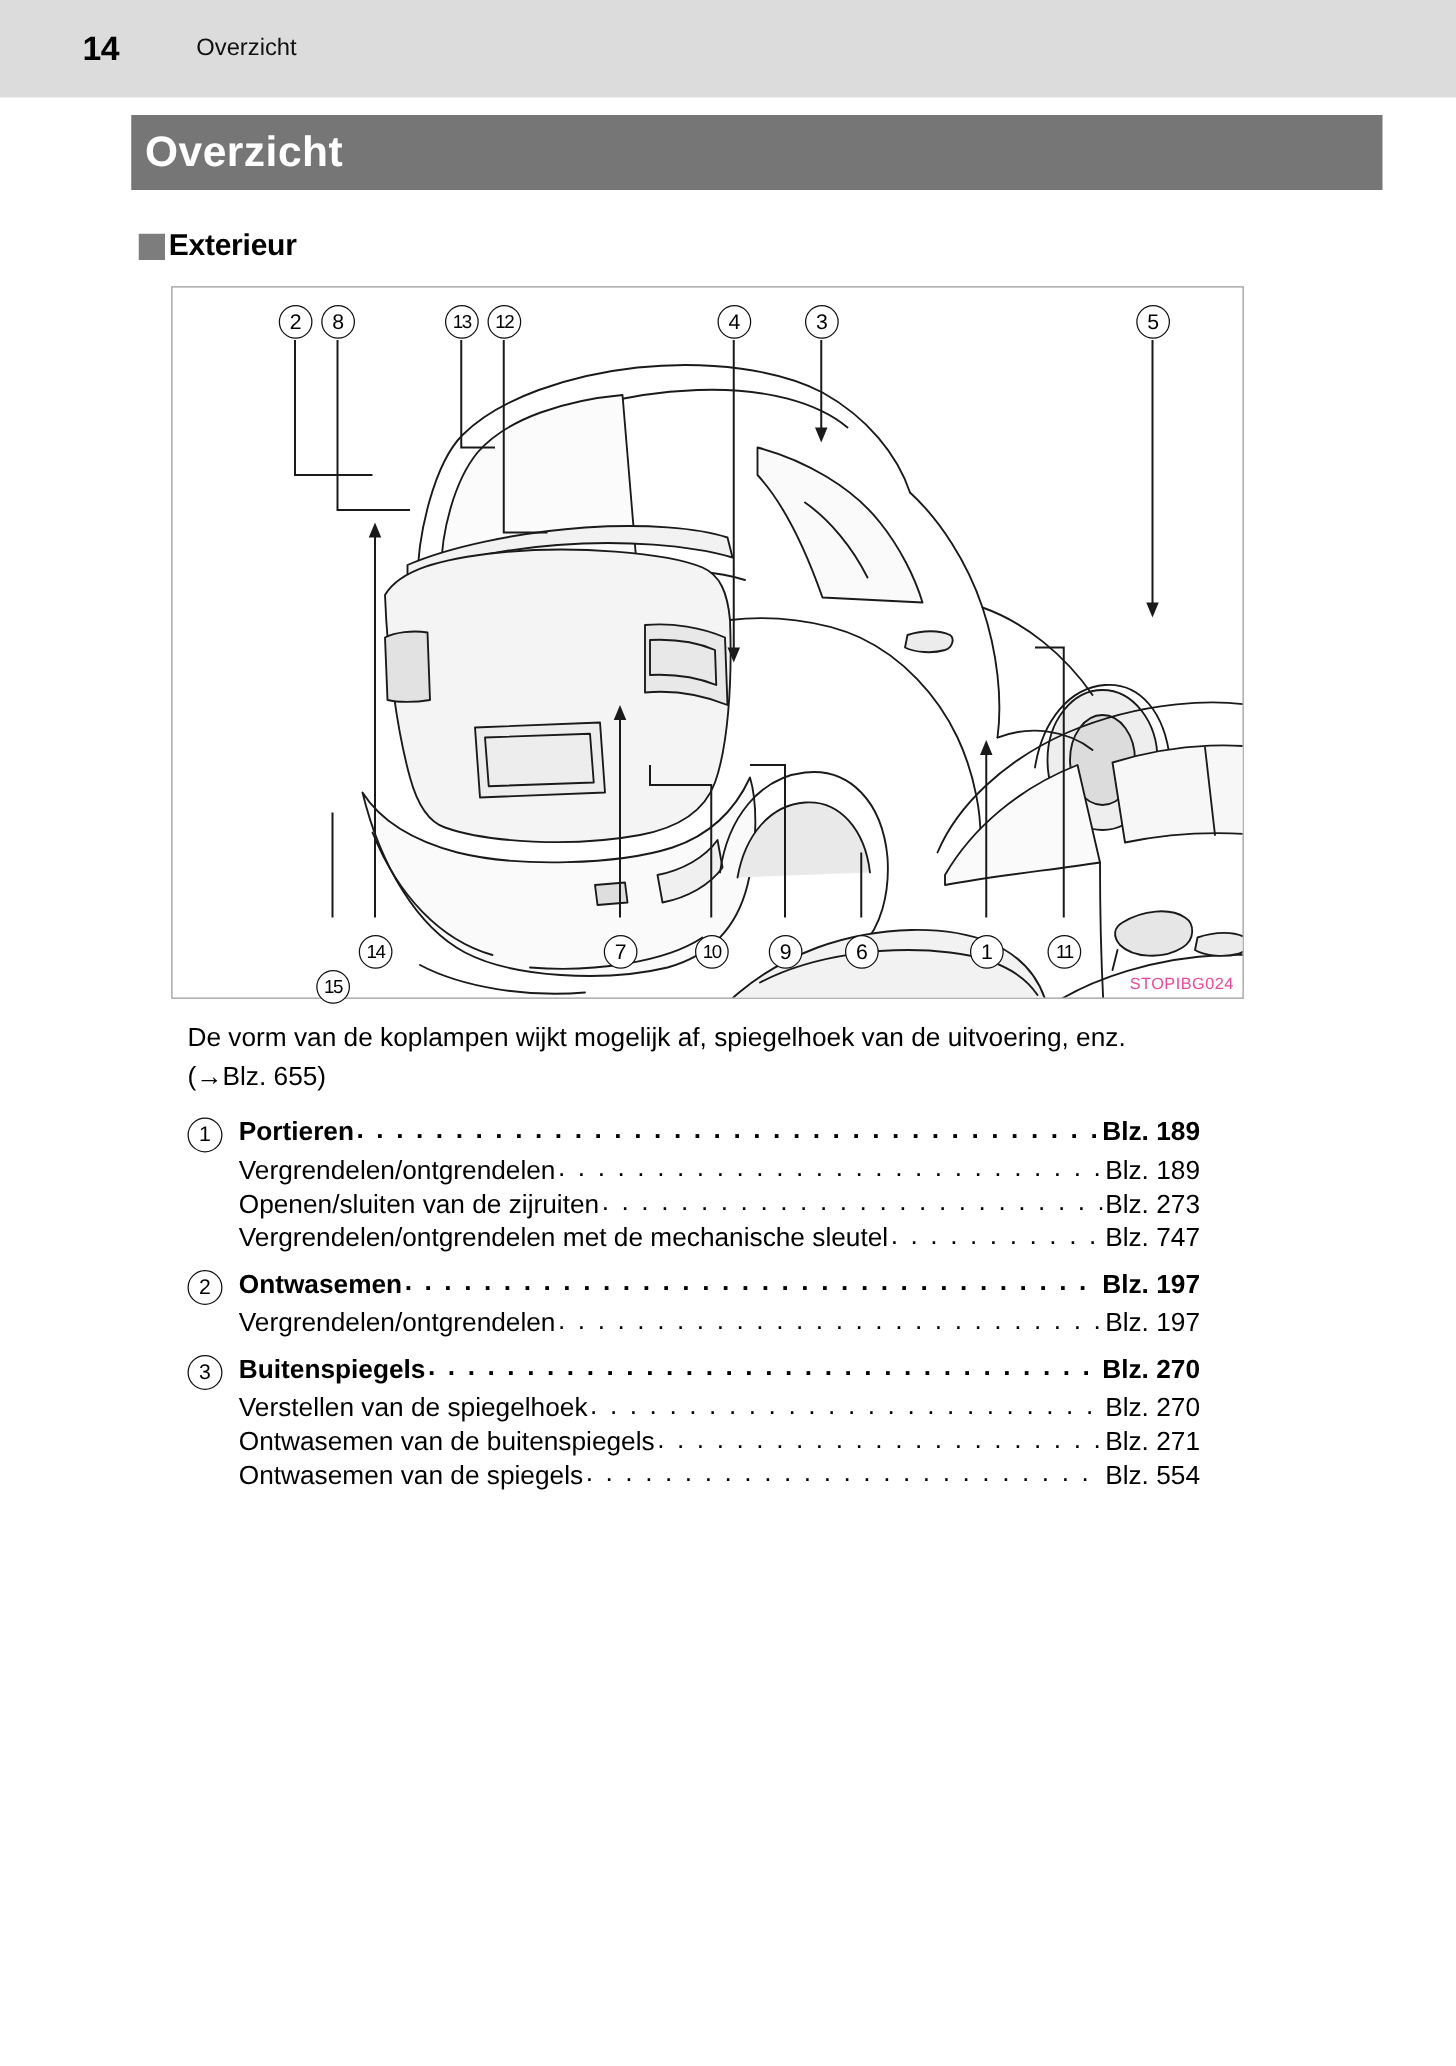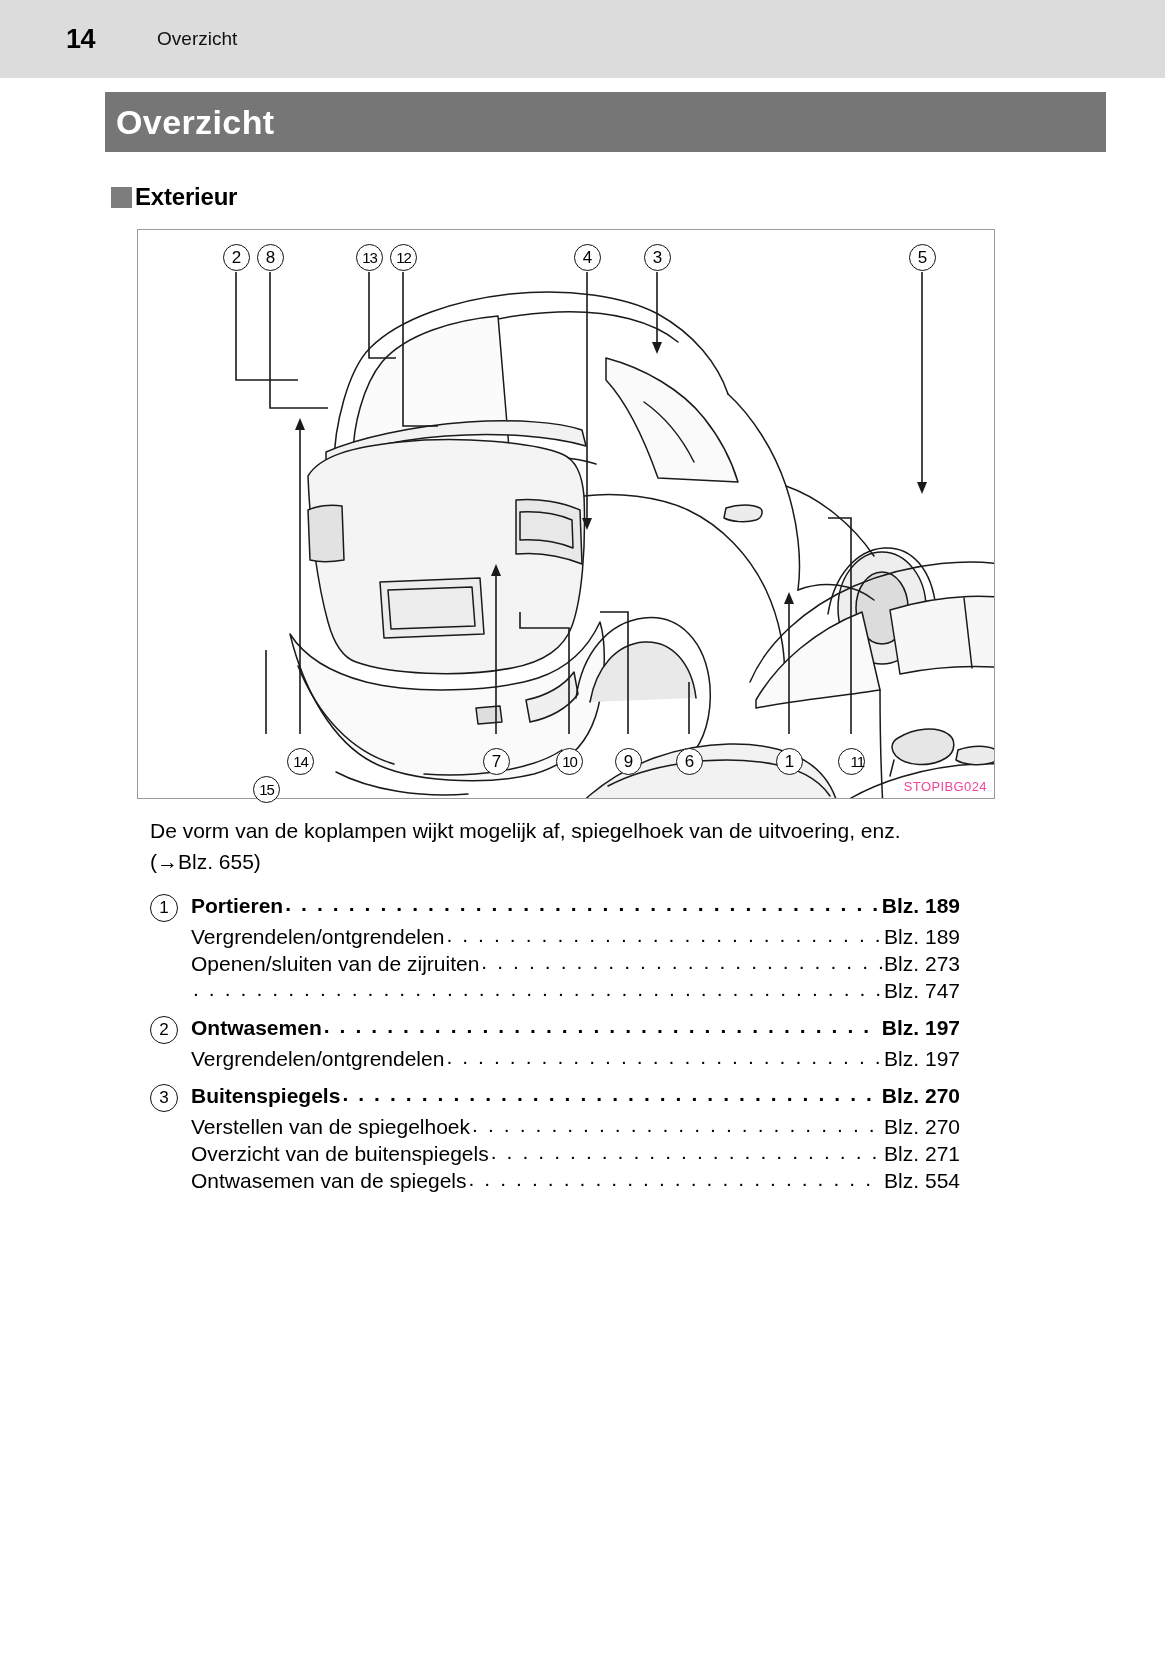--- a/index.html
+++ b/index.html
@@ -342,21 +342,21 @@
   <div class="callout" style="left:506px;top:14px;">3</div>
   <div class="callout" style="left:771px;top:14px;">5</div>
 
   <div class="callout narrow" style="left:115px;top:546px;">15</div>
   <div class="callout narrow" style="left:149px;top:518px;">14</div>
   <div class="callout" style="left:345px;top:518px;">7</div>
   <div class="callout narrow" style="left:418px;top:518px;">10</div>
   <div class="callout" style="left:477px;top:518px;">9</div>
   <div class="callout" style="left:538px;top:518px;">6</div>
   <div class="callout" style="left:638px;top:518px;">1</div>
-  <div class="callout narrow" style="left:700px;top:518px;text-align:right;">11</div>
+  <div class="callout narrow" style="left:700px;top:518px;">11</div>
 
   <div class="fig-code">STOPIBG024</div>
 </div>
 
 <div class="note">
   <span>De vorm van de koplampen wijkt mogelijk af, spiegelhoek van de uitvoering, enz.</span><br>
   <span>(→Blz. 655)</span>
 </div>
 
 <div class="ref-list">
@@ -372,20 +372,21 @@
       <span class="ref-label">Vergrendelen/ontgrendelen</span>
       <span class="leader thin">. . . . . . . . . . . . . . . . . . . . . . . . . . . . . . . . . . . . . . . . . . . . . . . . . . . . . . . . . . . . . . . . . . . . . . . . . . . . . . . . . . . . . . . . .</span>
       <span class="ref-page">Blz. 189</span>
     </div>
     <div class="ref-sub">
       <span class="ref-label">Openen/sluiten van de zijruiten</span>
       <span class="leader thin">. . . . . . . . . . . . . . . . . . . . . . . . . . . . . . . . . . . . . . . . . . . . . . . . . . . . . . . . . . . . . . . . . . . . . . . . . . . . . . . . . . . . . . . . .</span>
       <span class="ref-page">Blz. 273</span>
     </div>
     <div class="ref-sub">
+      <span class="ref-label">Vergrendelen/ontgrendelen met de mechanische sleutel</span>
       <span class="leader thin">. . . . . . . . . . . . . . . . . . . . . . . . . . . . . . . . . . . . . . . . . . . . . . . . . . . . . . . . . . . . . . . . . . . . . . . . . . . . . . . . . . . . . . . . .</span>
       <span class="ref-page">Blz. 747</span>
     </div>
   </div>
 
   <div class="ref-group">
     <div class="ref-main">
       <span class="ref-num">2</span>
       <span class="ref-label">Ontwasemen</span>
       <span class="leader">. . . . . . . . . . . . . . . . . . . . . . . . . . . . . . . . . . . . . . . . . . . . . . . . . . . . . . . . . . . . . . . . . . . . . . . . . . . . . . . . . . . . . . . . .</span>
@@ -404,21 +405,21 @@
       <span class="ref-label">Buitenspiegels</span>
       <span class="leader">. . . . . . . . . . . . . . . . . . . . . . . . . . . . . . . . . . . . . . . . . . . . . . . . . . . . . . . . . . . . . . . . . . . . . . . . . . . . . . . . . . . . . . . . .</span>
       <span class="ref-page">Blz. 270</span>
     </div>
     <div class="ref-sub">
       <span class="ref-label">Verstellen van de spiegelhoek</span>
       <span class="leader thin">. . . . . . . . . . . . . . . . . . . . . . . . . . . . . . . . . . . . . . . . . . . . . . . . . . . . . . . . . . . . . . . . . . . . . . . . . . . . . . . . . . . . . . . . .</span>
       <span class="ref-page">Blz. 270</span>
     </div>
     <div class="ref-sub">
-      <span class="ref-label">Overzicht van de buitenspiegels</span>
+      <span class="ref-label">Ontwasemen van de buitenspiegels</span>
       <span class="leader thin">. . . . . . . . . . . . . . . . . . . . . . . . . . . . . . . . . . . . . . . . . . . . . . . . . . . . . . . . . . . . . . . . . . . . . . . . . . . . . . . . . . . . . . . . .</span>
       <span class="ref-page">Blz. 271</span>
     </div>
     <div class="ref-sub">
       <span class="ref-label">Ontwasemen van de spiegels</span>
       <span class="leader thin">. . . . . . . . . . . . . . . . . . . . . . . . . . . . . . . . . . . . . . . . . . . . . . . . . . . . . . . . . . . . . . . . . . . . . . . . . . . . . . . . . . . . . . . . .</span>
       <span class="ref-page">Blz. 554</span>
     </div>
   </div>
 

